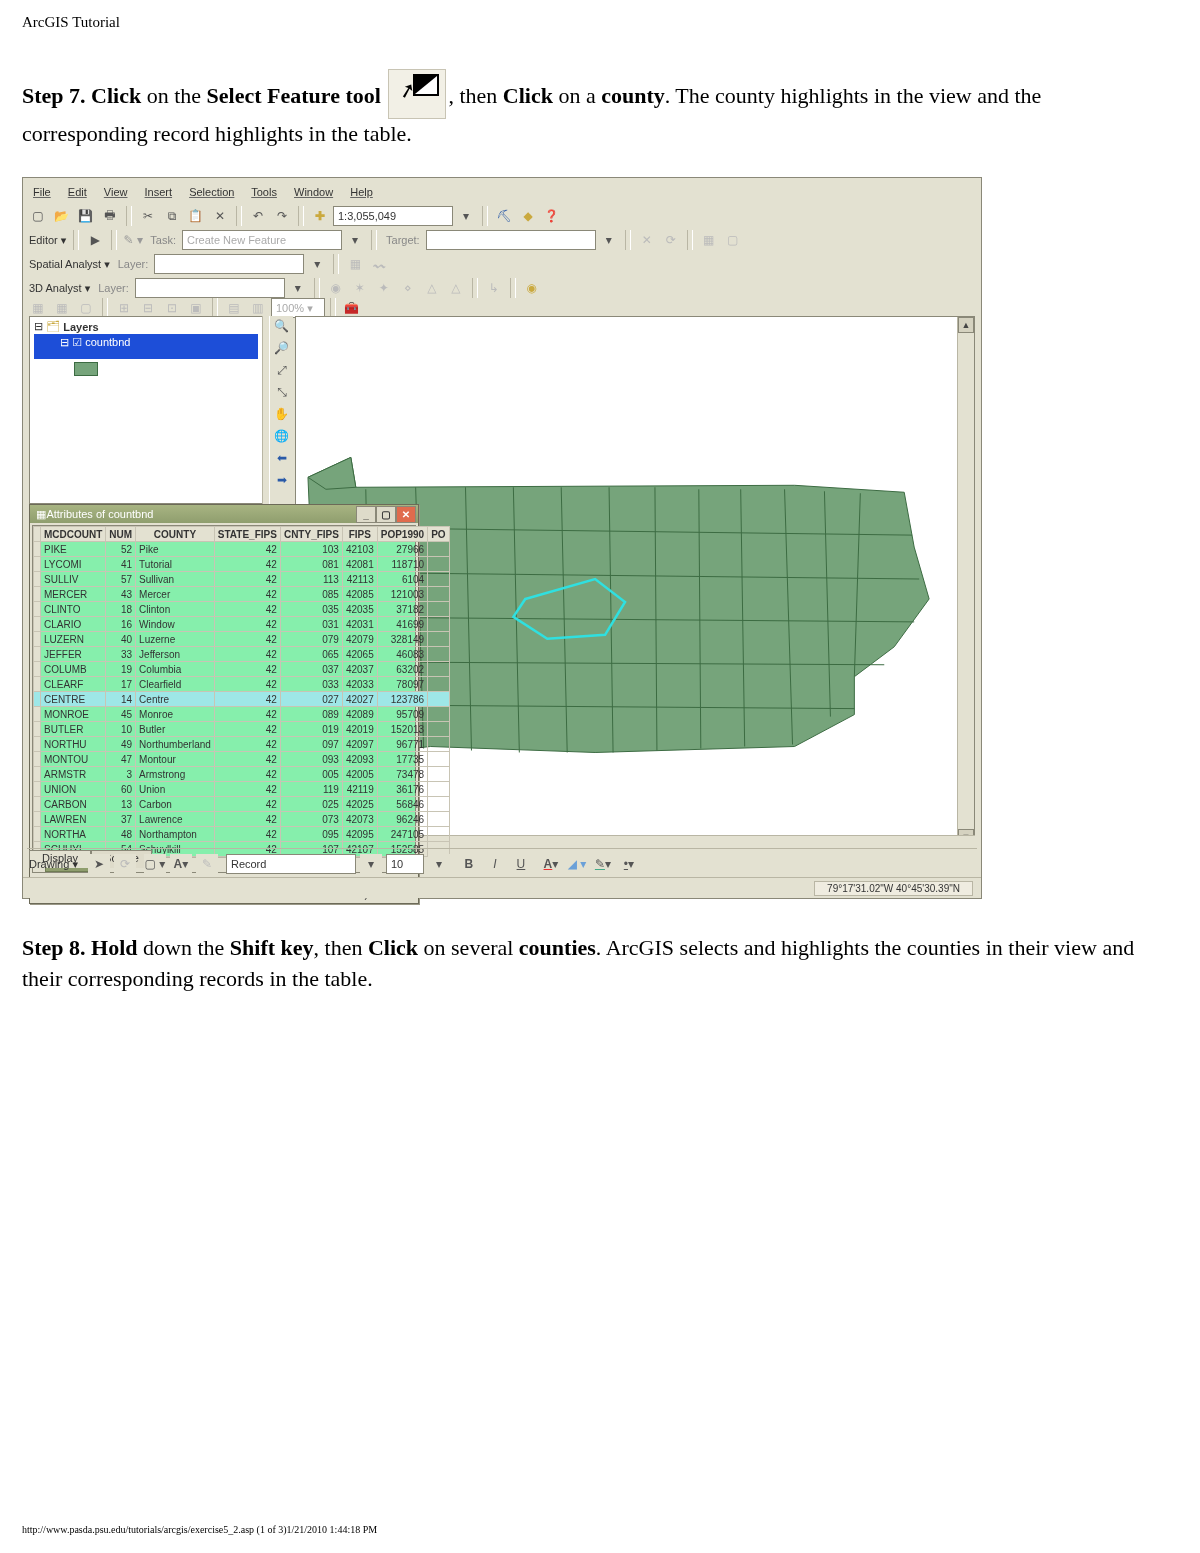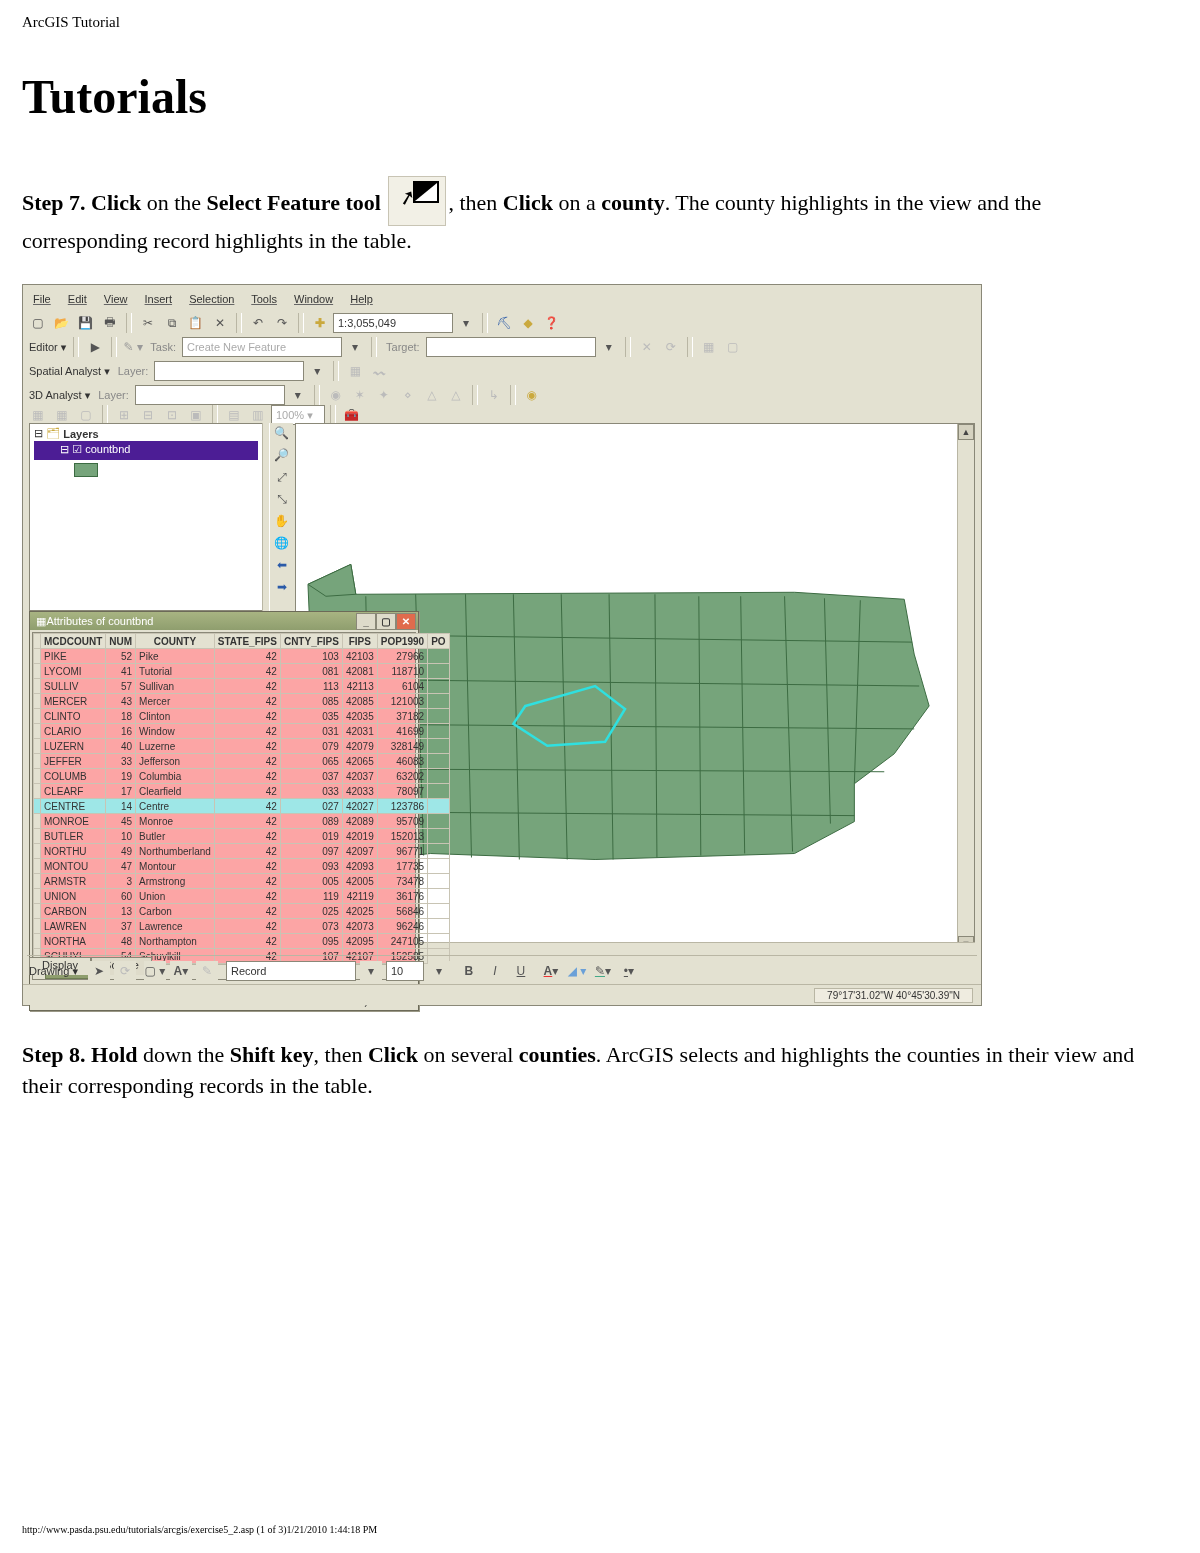--- a/index.html
+++ b/index.html
@@ -17,37 +17,37 @@
   .menubar{position:absolute;left:10px;top:8px;right:10px;height:16px}
   .menubar span{margin-right:14px;text-decoration:underline;text-decoration-color:#666}
   .tbrow{position:absolute;left:4px;right:4px;height:24px;display:flex;align-items:center;gap:2px}
   .tbrow .sep{width:4px;height:20px;border-left:1px solid #b9b6a4;border-right:1px solid #fff;margin:0 3px}
   .btn{width:22px;height:20px;background:#e3e1d1;display:flex;align-items:center;justify-content:center;font-size:12px;color:#555}
   .inpt{height:18px;background:#fff;border:1px solid #8a8878;padding:0 4px;font-size:11px;color:#333;display:flex;align-items:center}
   
   .toc{position:absolute;left:6px;top:138px;width:232px;height:186px;background:#fff;border:1px solid #8a8878}
   .toc .lay{padding:3px 4px;font-size:11px}
   .toc .lay .ly1{display:flex;align-items:center;gap:3px}
-  .toc .selrow{background:#4c1d95;color:#fff;padding:2px 4px 4px 26px;margin-top:1px}
+  .toc .selrow{background:#1d4ed8;color:#fff;padding:2px 4px 10px 26px;margin-top:1px}
   .toc .swatch{width:22px;height:12px;background:#76a47b;border:1px solid #3c6b42;margin:3px 0 0 40px}
   .tocSplit{position:absolute;left:239px;top:138px;width:6px;bottom:62px;border-left:1px solid #b9b6a4;border-right:1px solid #fff}
   .navTools{position:absolute;left:248px;top:138px;width:22px}
   .navTools .btn{margin-bottom:2px}
   .map{position:absolute;left:272px;top:138px;right:6px;height:528px;background:#fff;border:1px solid #8a8878}
   .map svg{width:100%;height:100%}
   .vscroll{position:absolute;right:0;top:0;bottom:0;width:16px;background:#e3e1d1;border-left:1px solid #b9b6a4}
   .vscroll .sbtn{position:absolute;left:0;width:16px;height:16px;background:#d5d2c0;border:1px solid #8a8878;box-sizing:border-box;display:flex;align-items:center;justify-content:center;font-size:9px;color:#444}
   .hscroll{position:absolute;left:272px;right:6px;height:16px;bottom:46px;background:#e3e1d1;border-top:1px solid #b9b6a4}
   
   .tblwin{position:absolute;left:6px;top:326px;width:388px;background:#e3e1d1;border:1px solid #6c6a58;box-shadow:1px 1px 0 #9a9886}
   .tblwin .tcap{height:18px;background:linear-gradient(#a8b482,#8f9e6e);color:#fff;display:flex;align-items:center;padding:0 2px 0 6px;font-size:11px}
   .tblwin .tcap .r{margin-left:auto;display:flex;gap:0}
   .tblwin .tcap .wbtn{width:18px;height:15px;background:#dedbca;border:1px solid #8a8878;color:#333;display:flex;align-items:center;justify-content:center;font-size:10px;font-weight:bold}
   .tblwin .tcap .wbtn.cl{background:#e06b4d;color:#fff}
-  .grid{background:#fca5a5;border:1px solid #8a8878;margin:2px}
+  .grid{background:#86efac;border:1px solid #8a8878;margin:2px}
   .grid table{border-collapse:collapse;width:100%;font-size:10px}
   .grid th,.grid td{border:1px solid #c8c4b4;padding:1px 3px;white-space:nowrap;text-align:left;height:12px}
   .grid th{background:#e3e1d1;font-weight:bold;text-align:center}
   .grid td.n{text-align:right}
   .grid .rowhdr{width:14px;background:#e3e1d1;border:1px solid #c8c4b4}
   .grid tr.sel td{background:#9ee7e7}
   .grid tr.sel .rowhdr{background:#9ee7e7}
   .grid .hScroll{height:14px;background:#e3e1d1;border-top:1px solid #b9b6a4;position:relative}
   .grid .hScroll .thumb{position:absolute;left:12px;top:1px;width:54px;height:11px;background:#8f9e6e;border:1px solid #6f7d53}
   .tblstatus{display:flex;align-items:center;gap:6px;padding:3px 6px;font-size:10px}
@@ -63,21 +63,20 @@
   .statusbar{position:absolute;left:0;right:0;bottom:0;height:20px;border-top:1px solid #b9b6a4;background:#e3e1d1;display:flex;justify-content:flex-end;align-items:center;padding:0 8px;font-size:10px;color:#333}
   .statusbar .cell{border:1px solid #b9b6a4;background:#efece0;padding:1px 12px}
   .footer{position:absolute;left:22px;bottom:18px;font-size:10px;color:#000}
   .mapIcons{position:absolute;left:274px;bottom:50px;height:18px;display:flex;align-items:center;gap:6px;color:#444;font-size:12px}
 </style>
 </head>
 <body>
 
 <div class="page">
   <div class="hdr">ArcGIS Tutorial</div>
-  <h1 class="title">Tutorials</h1>
 
   <p class="para">
     <span class="b">Step 7. Click</span><span> on the </span><span class="b">Select Feature tool</span>
     <span class="select-feature-icon"><span class="cur">➚</span><span class="sq"></span></span><span>, then </span><span class="b">Click</span><span> on a </span><span class="b">county</span><span>. The county highlights in the view and the corresponding record highlights in the table.</span>
   </p>
 
   <div class="shot">
 
     <div class="menubar">
       <span>File</span>

